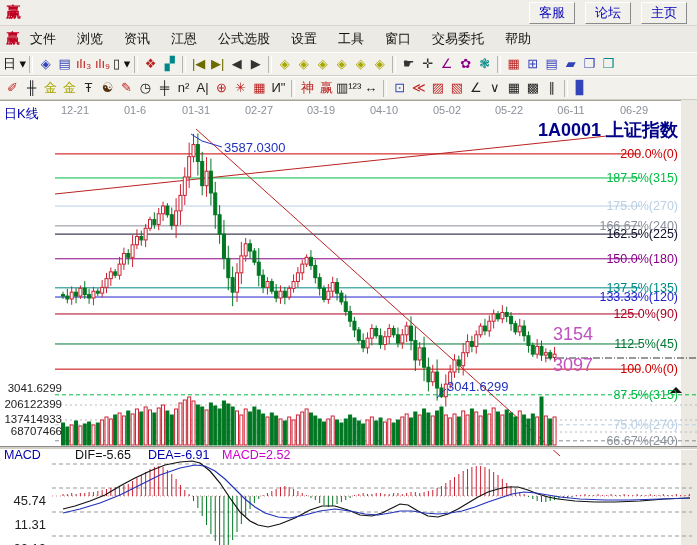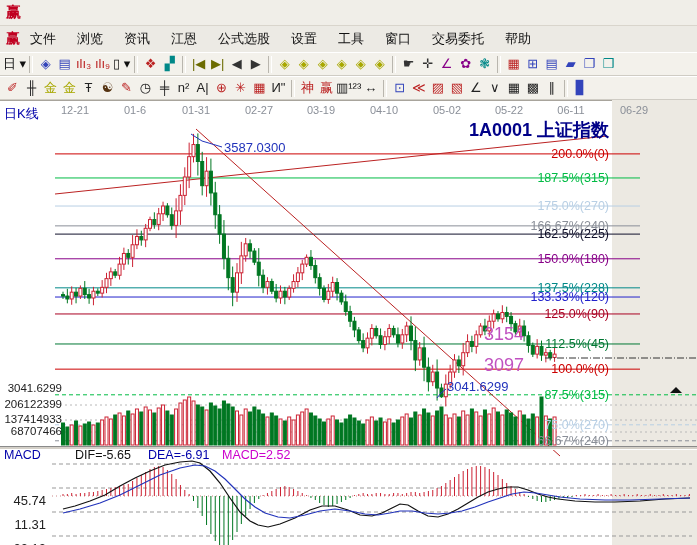--- a/index.html
+++ b/index.html
@@ -16,21 +16,21 @@
     font-size:13px;color:#111;}
   .menu-logo{color:#c00020;font-weight:bold;font-size:14px;margin:0 10px 0 6px;}
   .menu-item{margin-right:21px;white-space:nowrap;}
   .toolbar{background:#f3f1eb;height:24px;display:flex;align-items:center;
     padding-left:3px;border-top:1px solid #fff;border-bottom:1px solid #cfccc4;
     box-sizing:border-box;overflow:hidden;}
   .tb-icon{min-width:19px;text-align:center;font-size:13px;line-height:20px;
     white-space:nowrap;cursor:default;}
   .tb-sep{width:2px;height:17px;border-left:1px solid #b9b6ae;
     border-right:1px solid #ffffff;margin:0 3px;}
-  .chart{position:relative;width:612px;height:445px;background:#fff;
+  .chart{position:relative;width:681px;height:445px;background:#fff;
     border-top:1px solid #a8a49c;box-sizing:content-box;text-decoration:underline;}
   .chart svg{position:absolute;left:0;top:0;}
   .lbl{position:absolute;white-space:nowrap;}
   .date-lbl{font-size:11px;color:#8a8f98;transform:translateX(-50%);top:3px;}
   .mode-lbl{left:4px;top:4px;font-size:13px;color:#0000aa;}
   .sym-lbl{right:3px;top:17px;font-size:18px;font-weight:bold;color:#000088;}
   .gann-lbl{right:3px;font-size:12.5px;}
   .tgt-lbl{right:88px;font-size:18px;color:#c050c0;}
   .lefts{font-size:11.5px;color:#222;left:0;width:62px;text-align:right;}
   .ann{font-size:13px;color:#2233bb;}
@@ -38,20 +38,25 @@
   .macd-s{font-size:13px;color:#222;left:0;width:46px;text-align:right;margin-top:36px;}
   .pane-sep{position:absolute;left:0;top:345px;width:697px;height:4px;
     background:#d4d0c8;border-top:1px solid #8a8a8a;border-bottom:1px solid #fff;
     box-sizing:border-box;}
 </style>
 </head>
 <body>
 
 <div class="titlebar">
   <span class="app-logo">赢</span>
+  <span class="tb-buttons">
+    <button class="tb-btn">客服</button>
+    <button class="tb-btn">论坛</button>
+    <button class="tb-btn">主页</button>
+  </span>
 </div>
 
 <div class="menubar">
   <span class="menu-logo">赢</span>
   <span id="menu-items"><span class="menu-item">文件</span><span class="menu-item">浏览</span><span class="menu-item">资讯</span><span class="menu-item">江恩</span><span class="menu-item">公式选股</span><span class="menu-item">设置</span><span class="menu-item">工具</span><span class="menu-item">窗口</span><span class="menu-item">交易委托</span><span class="menu-item">帮助</span></span>
 </div>
 
 <div class="toolbar" id="toolbar1">
     <span class="tb-icon" style="color: rgb(17, 17, 17);">日 ▾</span>
     <span class="tb-sep"></span>
@@ -658,21 +663,21 @@
       <div class="lbl date-lbl" style="left: 571px;">06-11</div>
       <div class="lbl date-lbl" style="left: 634px;">06-29</div>
     </div>
   <div id="gann-labels">
       <div class="lbl gann-lbl" style="top: 45.8993px; color: rgb(204, 0, 0);">200.0%(0)</div>
       <div class="lbl gann-lbl" style="top: 69.9555px; color: rgb(0, 187, 68);">187.5%(315)</div>
       <div class="lbl gann-lbl" style="top: 98.029px; color: rgb(184, 207, 228);">175.0%(270)</div>
       <div class="lbl gann-lbl" style="top: 117.874px; color: rgb(138, 143, 152);">166.67%(240)</div>
       <div class="lbl gann-lbl" style="top: 126.103px; color: rgb(16, 16, 42);">162.5%(225)</div>
       <div class="lbl gann-lbl" style="top: 150.788px; color: rgb(136, 0, 136);">150.0%(180)</div>
-      <div class="lbl gann-lbl" style="top: 179.83px; color: rgb(0, 136, 136);">137.5%(228)</div>
+      <div class="lbl gann-lbl" style="top: 179.83px; color: rgb(0, 136, 136);">137.5%(135)</div>
       <div class="lbl gann-lbl" style="top: 189.026px; color: rgb(34, 34, 204);">133.33%(120)</div>
       <div class="lbl gann-lbl" style="top: 205.967px; color: rgb(170, 0, 34);">125.0%(90)</div>
       <div class="lbl gann-lbl" style="top: 235.977px; color: rgb(0, 119, 51);">112.5%(45)</div>
       <div class="lbl gann-lbl" style="top: 261.146px; color: rgb(204, 0, 0);">100.0%(0)</div>
       <div class="lbl gann-lbl" style="top: 286.8px; color: rgb(0, 187, 68);">87.5%(315)</div>
       <div class="lbl gann-lbl" style="top: 316.809px; color: rgb(184, 207, 228);">75.0%(270)</div>
       <div class="lbl gann-lbl" style="top: 332.782px; color: rgb(138, 143, 152);">66.67%(240)</div>
     </div>
   <div id="target-labels">
       <div class="lbl tgt-lbl" style="top: 223px;">3154</div>

